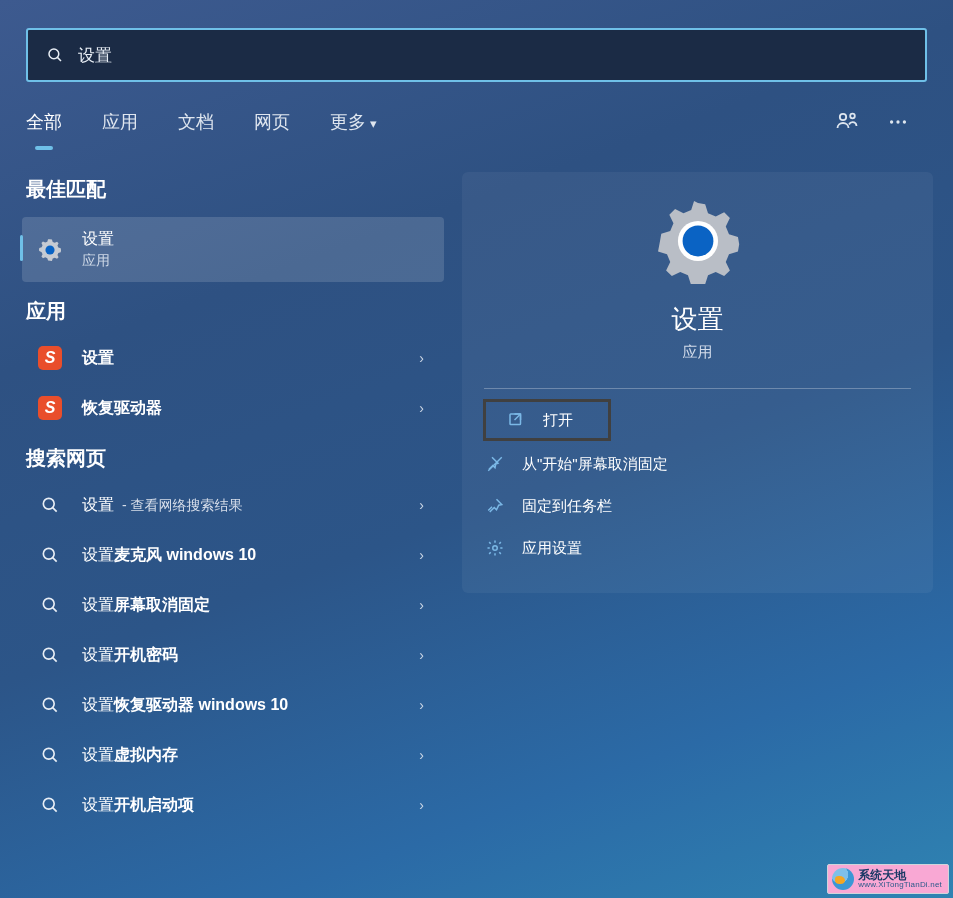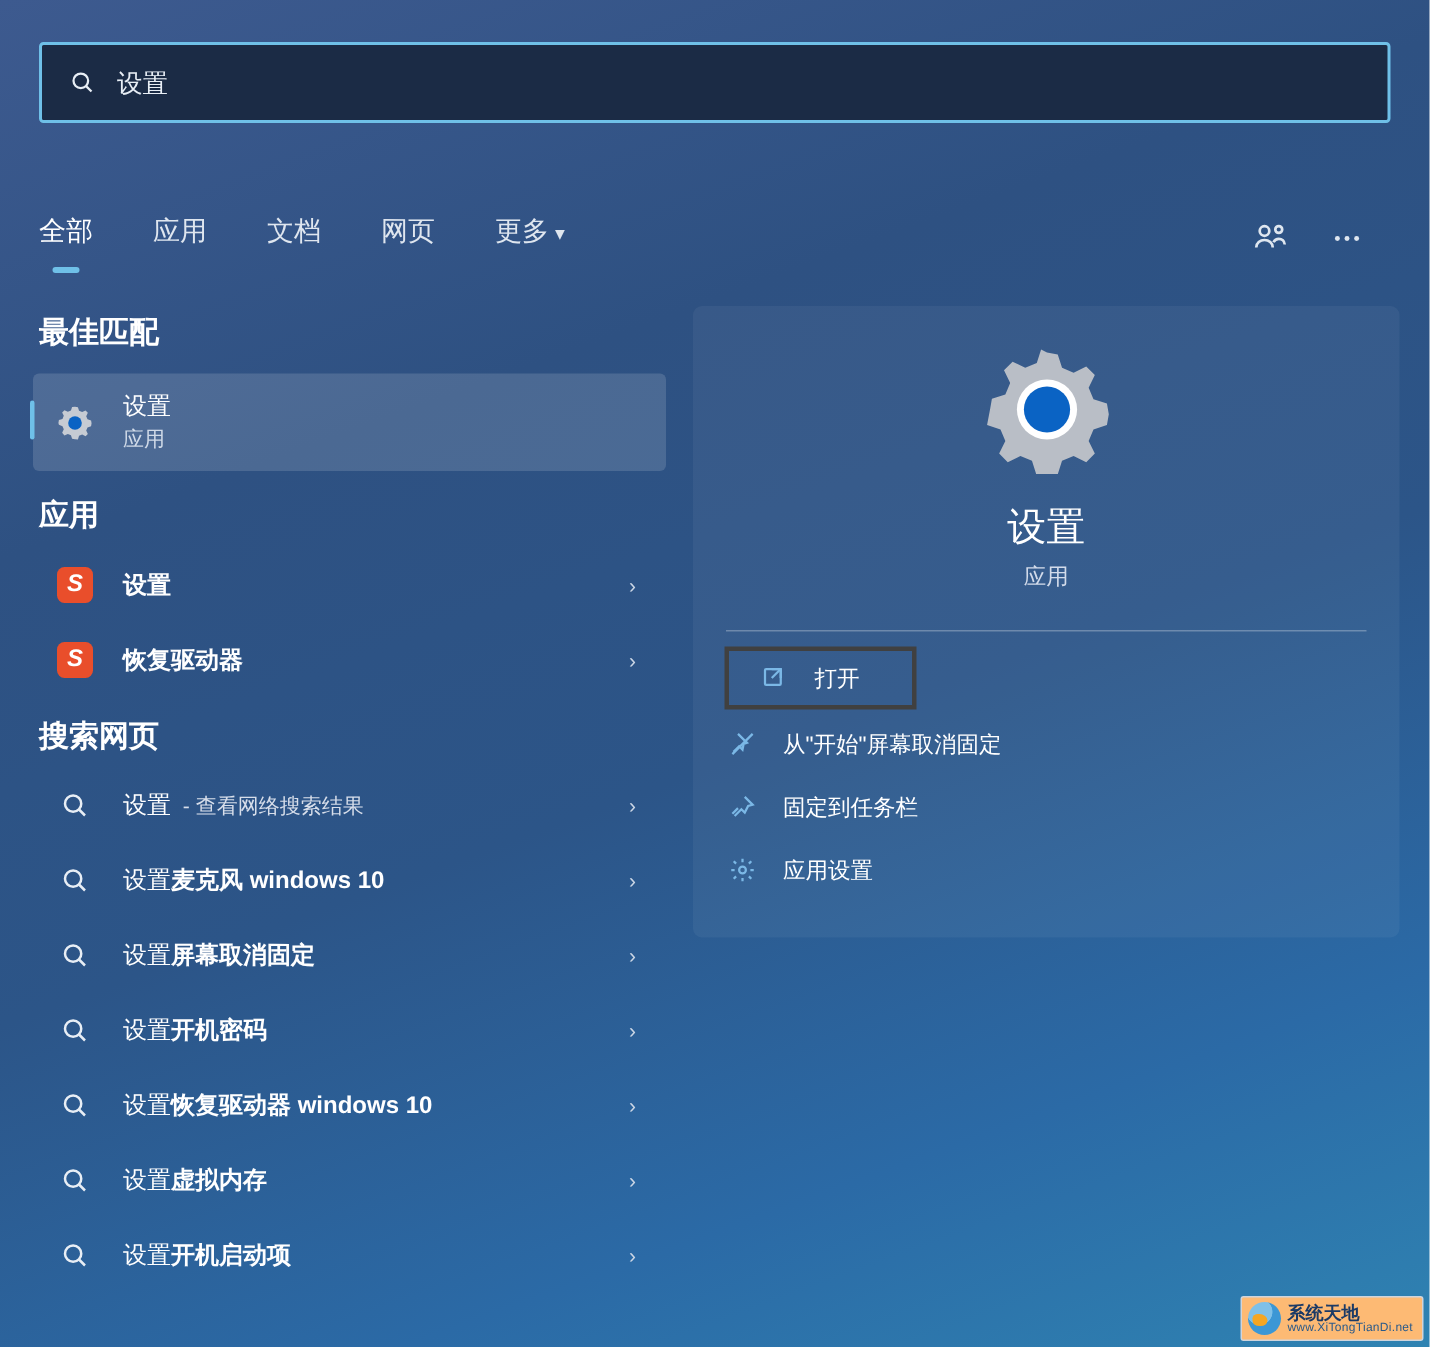--- a/index.html
+++ b/index.html
@@ -24,24 +24,23 @@
     padding: 0 18px;
   }
   .search-bar svg { flex: 0 0 auto; }
   .search-text {
     margin-left: 14px;
     font-size: 17px;
     color: #e8eef5;
   }
   
   .tabs {
-    display: flex; align-items: center;
+    display: flex; align-items: flex-start;
     padding: 28px 26px 0 26px;
     position: relative;
-    margin-top: 32px;
   }
   .tab {
     font-size: 18px;
     color: #dfe6ef;
     margin-right: 40px;
     padding-bottom: 10px;
     position: relative;
     cursor: pointer;
   }
   .tab.active { color: #ffffff; }
@@ -157,21 +156,21 @@
     padding: 7px 19px;
     margin: 2px 0;
     width: 128px;
     margin-left: 0;
     position: relative;
     left: -1px;
   }
   .watermark {
     position: absolute;
     right: 4px; bottom: 4px;
-    background: #fdba74;
+    background: #f9a8d4;
     border: 1px solid #cfd4db;
     border-radius: 2px;
     padding: 3px 6px 3px 4px;
     display: flex; align-items: center;
     gap: 4px;
   }
   .wm-globe {
     width: 22px; height: 22px;
     border-radius: 50%;
     background: radial-gradient(circle at 35% 30%, #7fc0e8 0 40%, #3c97d5 42% 100%);

